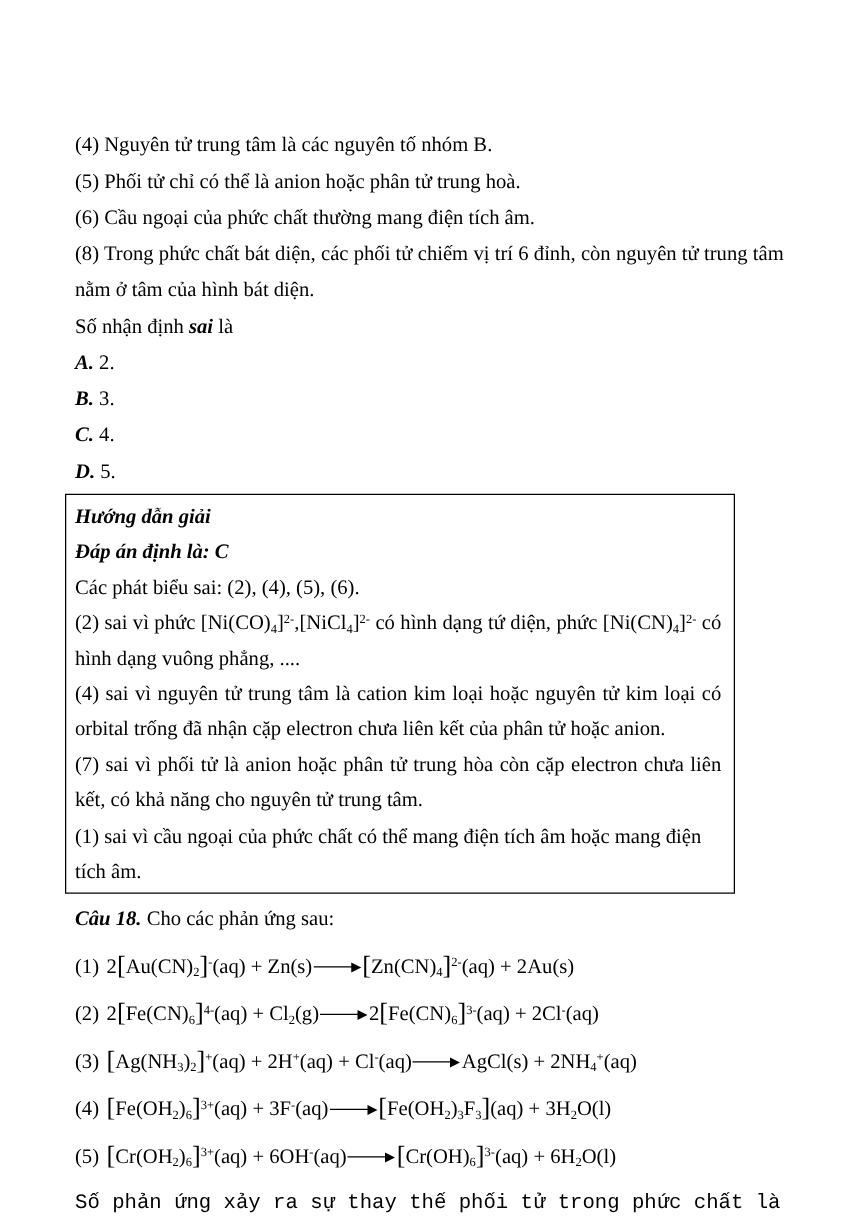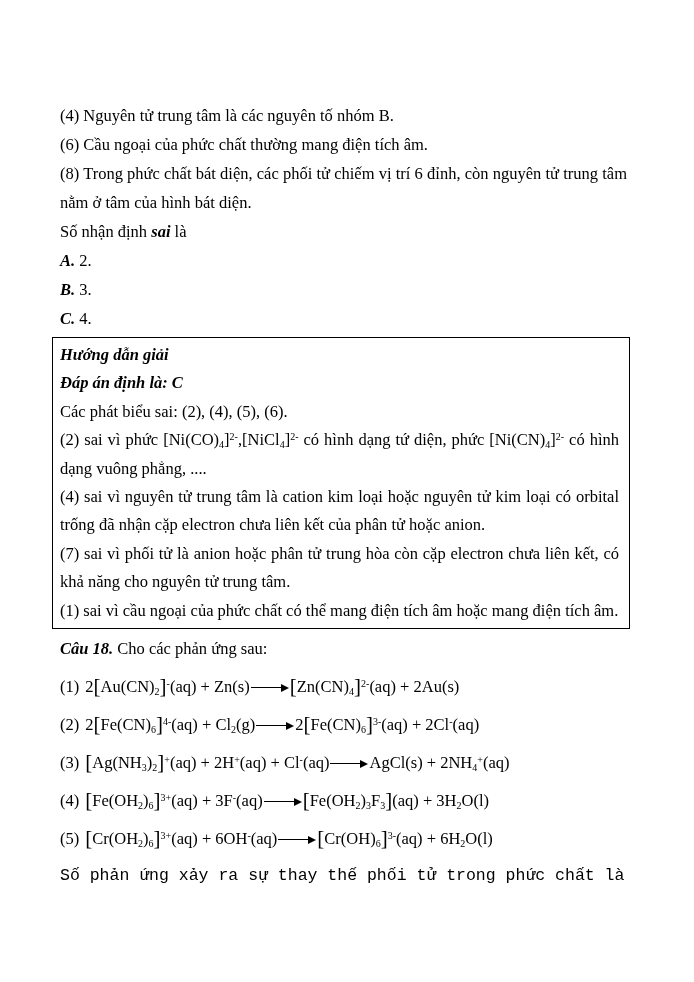--- a/index.html
+++ b/index.html
@@ -19,21 +19,21 @@
     line-height:29px;
     margin-top:40px;
   }
   p { margin:0; }
   .just { text-align:justify; }
   b { font-weight:bold;font-style:italic; }
 
   
   .solution-box {
     box-sizing:border-box;
-    width:578px;
+    width:536px;
     margin:4px 0 0 -8px;
     border:1.5px solid #000;
     padding:3px 10px 3px 7px;
     line-height:28.4px;
   }
 
   
   .q16-header { margin-top:5px; }
   .eq { margin-top:9px; white-space:nowrap; }
   .eq .eqnum { margin-right:6px; }
@@ -67,28 +67,30 @@
     border-bottom:4.5px solid transparent;
   }
 </style>
 </head>
 <body>
 
 <div class="page">
   <div class="content">
 
     <p class="stmt">(4) Nguyên tử trung tâm là các nguyên tố nhóm B.</p>
+    <p class="stmt">(5) Phối tử chỉ có thể là anion hoặc phân tử trung hoà.</p>
     <p class="stmt">(6) Cầu ngoại của phức chất thường mang điện tích âm.</p>
     <p class="stmt just">(8) Trong phức chất bát diện, các phối tử chiếm vị trí 6 đỉnh, còn nguyên tử trung tâm nằm ở tâm của hình bát diện.</p>
 
     <p class="question-line"><span>Số nhận định </span><b>sai</b><span> là</span></p>
 
     <p class="choice"><b>A.</b> <span>2.</span></p>
     <p class="choice"><b>B.</b> <span>3.</span></p>
     <p class="choice"><b>C.</b> <span>4.</span></p>
+    <p class="choice"><b>D.</b> <span>5.</span></p>
 
     <div class="solution-box">
       <p><b>Hướng dẫn giải</b></p>
       <p><b>Đáp án định là: C</b></p>
       <p>Các phát biểu sai: (2), (4), (5), (6).</p>
       <p class="just">(2) sai vì phức <span class="bracket">[</span>Ni(CO)<sub>4</sub><span class="bracket">]</span><sup>2-</sup>,<span class="bracket">[</span>NiCl<sub>4</sub><span class="bracket">]</span><sup>2-</sup> có hình dạng tứ diện, phức <span class="bracket">[</span>Ni(CN)<sub>4</sub><span class="bracket">]</span><sup>2-</sup> có hình dạng vuông phẳng, ....</p>
       <p class="just">(4) sai vì nguyên tử trung tâm là cation kim loại hoặc nguyên tử kim loại có orbital trống đã nhận cặp electron chưa liên kết của phân tử hoặc anion.</p>
       <p class="just">(7) sai vì phối tử là anion hoặc phân tử trung hòa còn cặp electron chưa liên kết, có khả năng cho nguyên tử trung tâm.</p>
       <p>(1) sai vì cầu ngoại của phức chất có thể mang điện tích âm hoặc mang điện tích âm.</p>
     </div>

